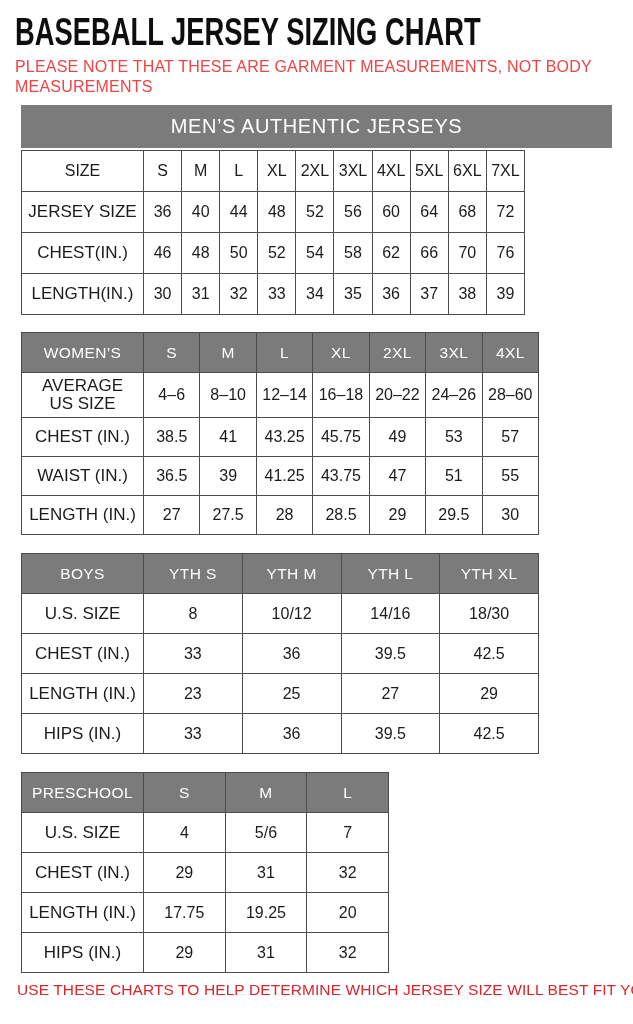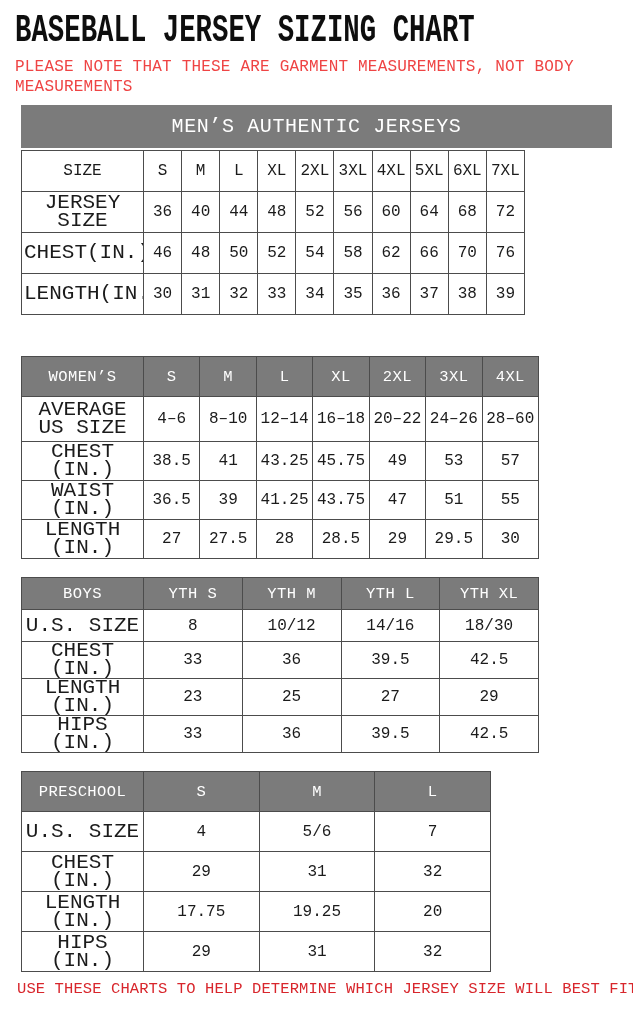--- a/index.html
+++ b/index.html
@@ -7,21 +7,20 @@
   body {
     width: 633px; height: 1024px;
     font-family: "Liberation Sans", sans-serif;
     color: #1b1b1b;
   }
   .page {
     width: 633px; height: 1024px;
     padding: 12px 21px 0 21px;
     background: #ffffff;
     overflow: hidden;
-    font-family: Liberation Mono, monospace;
   }
   .title {
     margin: 0 0 0 -6px;
     font-size: 38px;
     line-height: 38px;
     font-weight: 700;
     color: #0e0e0e;
     white-space: nowrap;
     transform: scaleX(0.72) scaleY(1.04);
     transform-origin: 0 50%;
@@ -52,36 +51,36 @@
   th, td {
     border: 1px solid #4c4c4c;
     text-align: center;
     vertical-align: middle;
     font-weight: 400;
     font-size: 16px;
     color: #1b1b1b;
     padding: 0 2px;
     overflow: hidden;
   }
-  td.row-label { white-space: pre-line; font-size: 21px; line-height: 18px; }
+  td.row-label { white-space: pre-line; font-size: 17px; line-height: 18px; }
   .gray-head thead th {
     background: #7b7b7b;
     color: #ffffff;
     font-size: 15.5px;
     letter-spacing: 0.4px;
   }
   .tbl-men { margin-top: 2px; }
   .tbl-men th, .tbl-men td { height: 41px; }
   .tbl-men thead th { background: #ffffff; color: #1b1b1b; }
-  .tbl-women { margin-top: 41px; }
+  .tbl-women { margin-top: 17px; }
   .tbl-women thead th { height: 40px; }
   .tbl-women tbody td { height: 39px; }
   .tbl-women tbody tr:first-child td { height: 45px; }
   .tbl-boys { margin-top: 18px; }
-  .tbl-boys th, .tbl-boys td { height: 32px; }
+  .tbl-boys th, .tbl-boys td { height: 40px; }
   .tbl-preschool { margin-top: 18px; }
   .tbl-preschool th, .tbl-preschool td { height: 40px; }
   .note-bottom {
     margin: 8px 0 0 -4px;
     color: #d8262c;
     font-size: 15.5px;
     letter-spacing: 0.1px;
     white-space: nowrap;
   }
 </style>
@@ -272,21 +271,21 @@
         </tr>
         <tr>
           <td class="row-label">HIPS (IN.)</td>
           <td>33</td>
           <td>36</td>
           <td>39.5</td>
           <td>42.5</td>
         </tr>
       </tbody>
     </table>
-  <table class="tbl-preschool gray-head" style="width: 470px; border-radius: 20px;">
+  <table class="tbl-preschool gray-head" style="width: 368px; border-radius: 20px;">
       <colgroup>
         <col style="width: 122px;">
         <col>
         <col>
         <col>
       </colgroup>
       <thead>
         <tr>
           <th>PRESCHOOL</th>
           <th>S</th>

